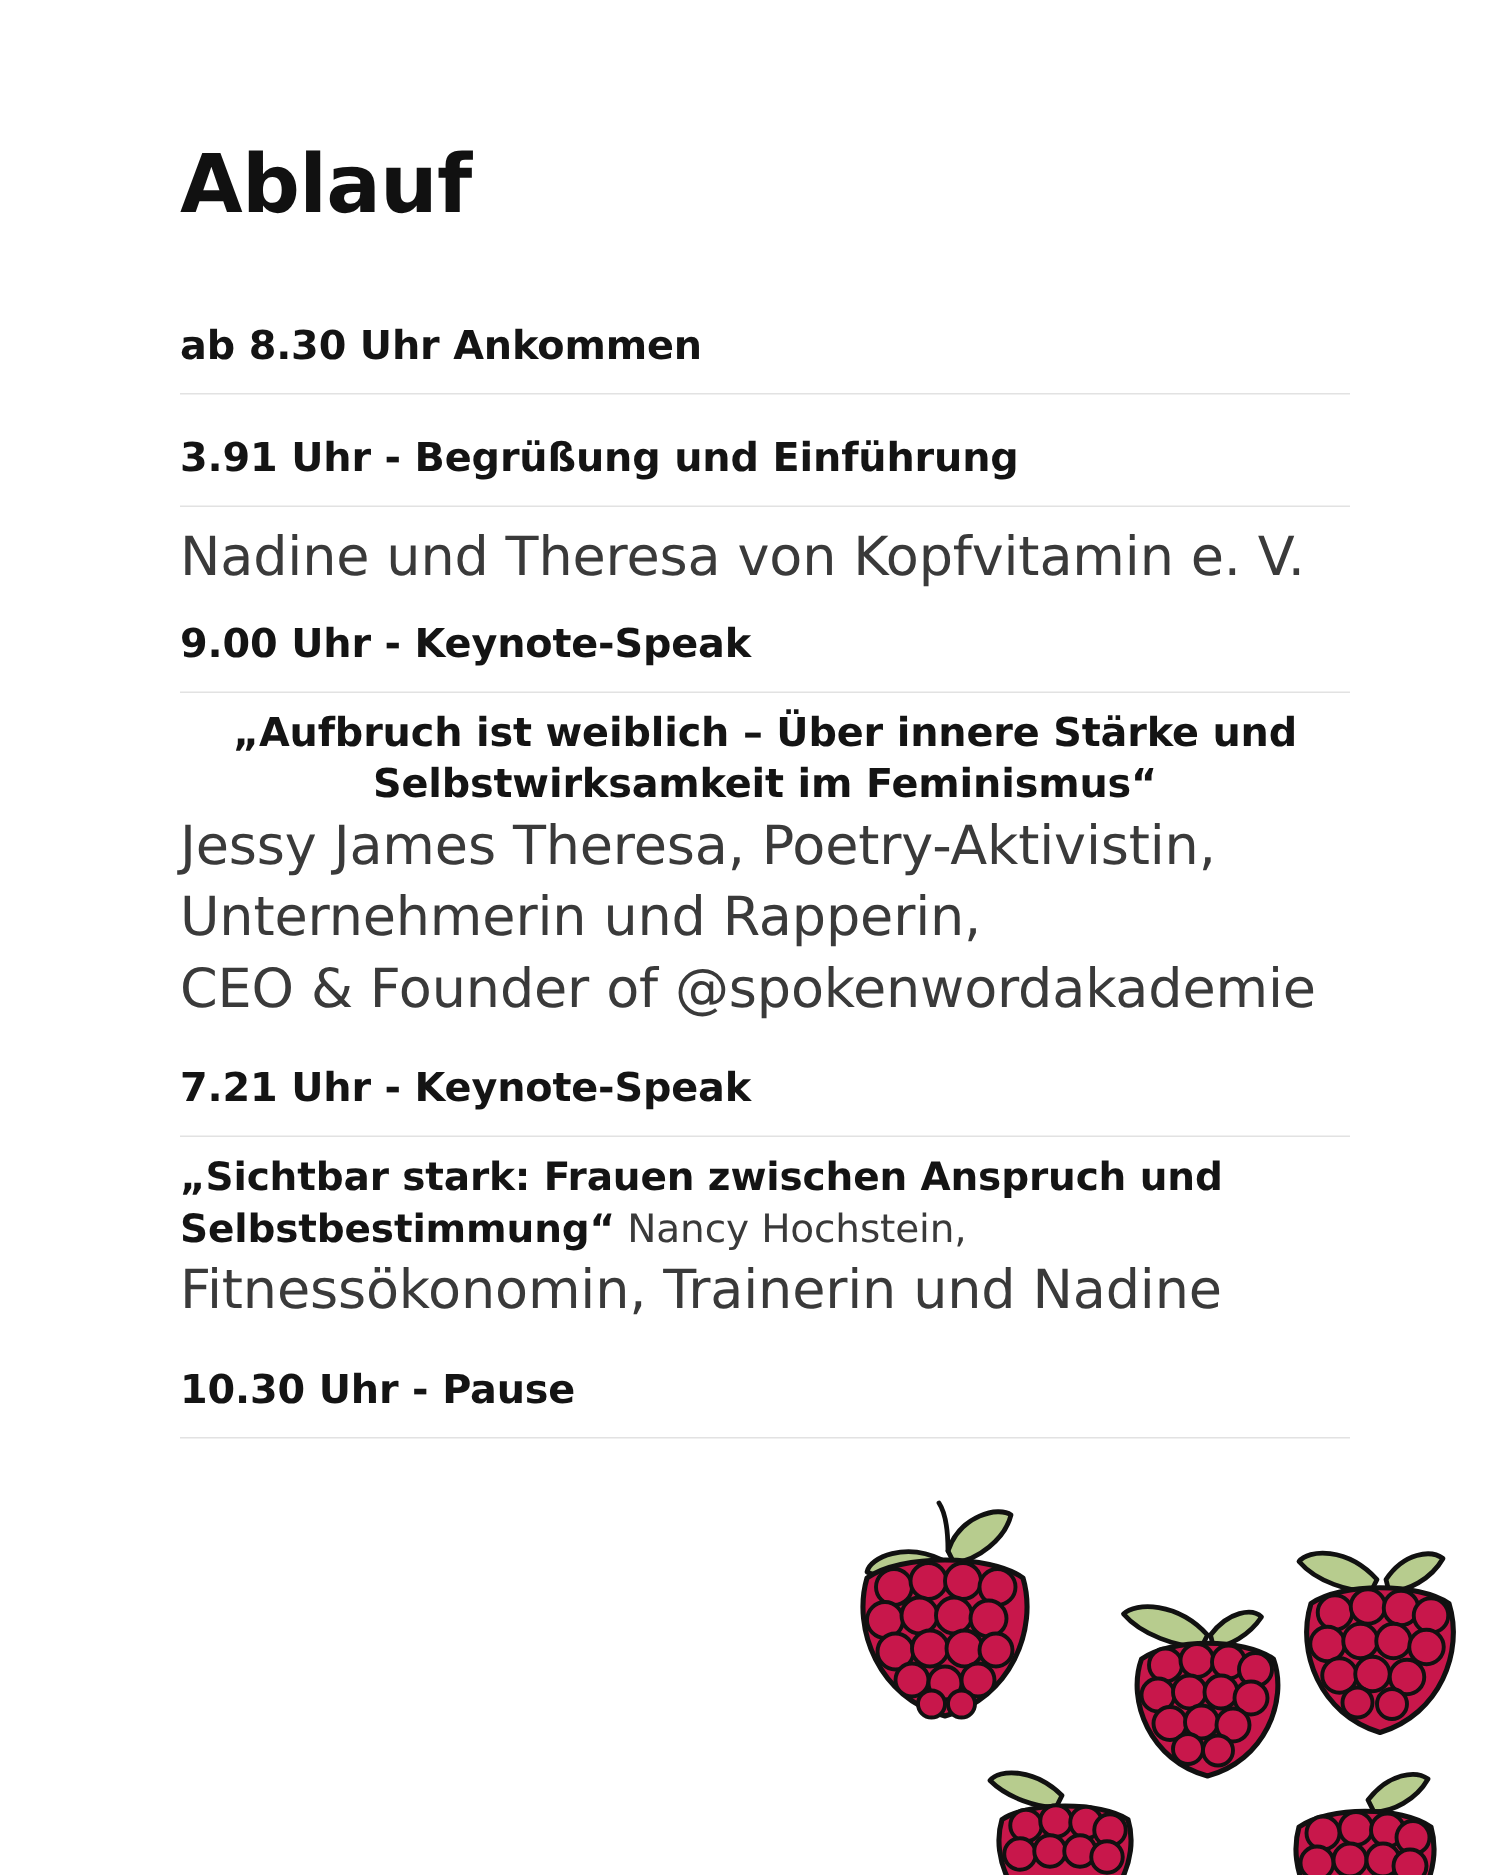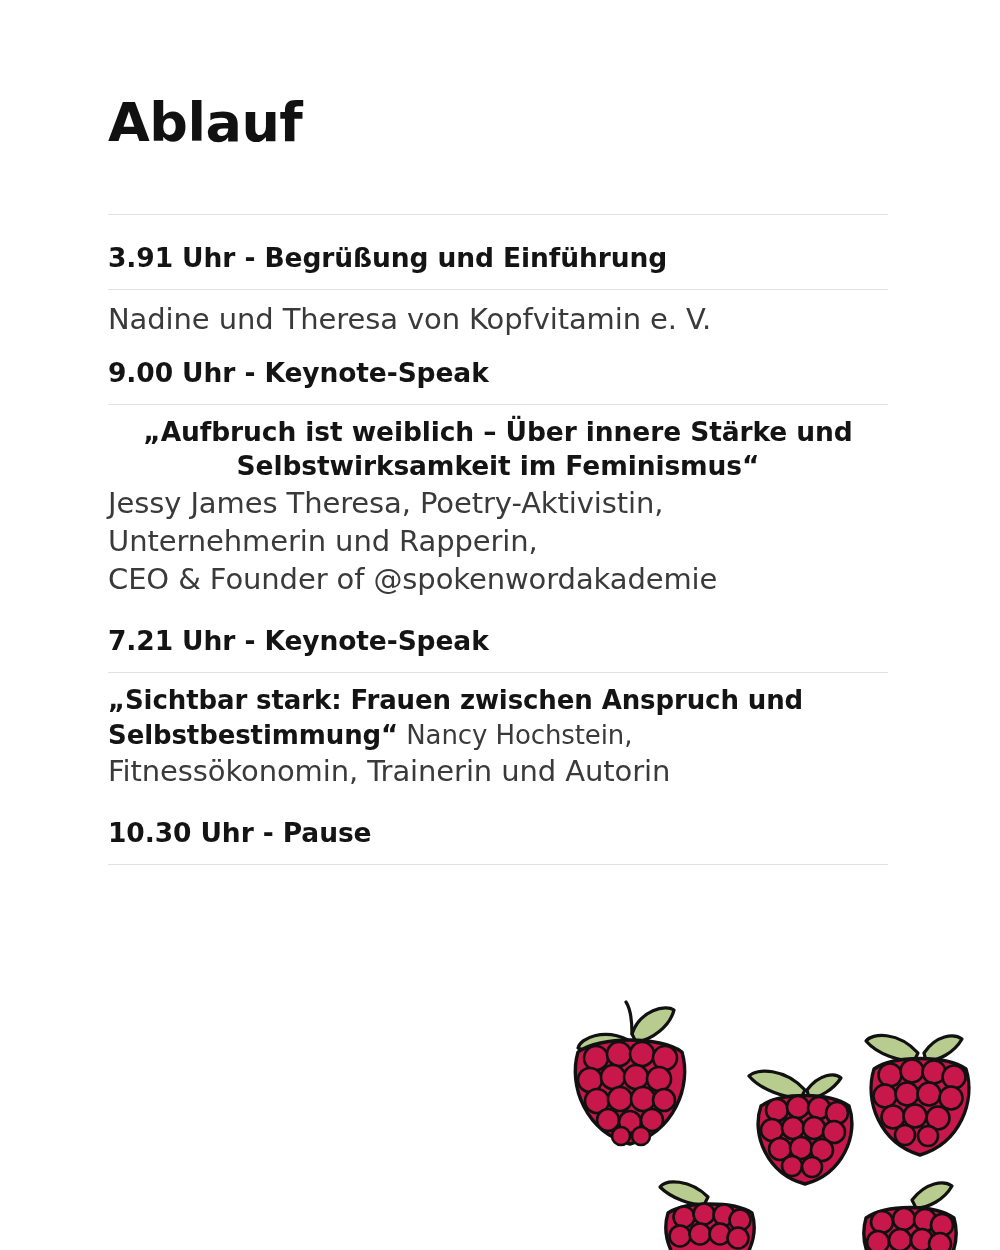--- a/index.html
+++ b/index.html
@@ -19,21 +19,21 @@
 
   .page {
     position: absolute;
     left: 0; top: 0;
     width: 1000px;
     height: 1250px;
   }
 
   .content {
     position: absolute;
-    left: 108px;
+    left: 120px;
     top: 0;
     width: 780px;
   }
 
   .page-title {
     font-size: 54px;
     font-weight: 800;
     letter-spacing: -0.5px;
     margin: 0;
     padding-top: 95px;
@@ -58,21 +58,21 @@
 
   .time-head {
     font-size: 26.5px;
     font-weight: 700;
     line-height: 1.28;
     color: #141414;
     letter-spacing: -0.1px;
   }
 
   .desc {
-    font-size: 29px;
+    font-size: 36px;
     font-weight: 400;
     line-height: 1.32;
     color: #3a3a3a;
     letter-spacing: -0.1px;
   }
 
   .lead {
     font-size: 26.5px;
     font-weight: 700;
     line-height: 1.3;
@@ -111,20 +111,21 @@
 
 <div class="page">
 
   <div class="content">
 
     <h1 class="page-title">Ablauf</h1>
 
     <div class="schedule">
 
       <div class="entry">
+        <div class="time-head">ab 8.30 Uhr Ankommen</div>
         <hr class="rule">
       </div>
 
       <div class="gap-lg"></div>
 
       <div class="entry">
         <div class="time-head">3.91 Uhr - Begrüßung und Einführung</div>
         <hr class="rule">
         <div class="gap-sm"></div>
         <div class="desc">Nadine und Theresa von Kopfvitamin e. V.</div>
@@ -142,21 +143,21 @@
         <div class="desc">CEO &amp; Founder of @spokenwordakademie</div>
       </div>
 
       <div class="gap-lg"></div>
 
       <div class="entry">
         <div class="time-head">7.21 Uhr - Keynote-Speak</div>
         <hr class="rule">
         <div class="gap-sm"></div>
         <div class="mixed"><b>„Sichtbar stark: Frauen zwischen Anspruch und Selbstbestimmung“</b><span> Nancy Hochstein,</span></div>
-        <div class="desc">Fitnessökonomin, Trainerin und Autorin</div>
+        <div class="desc">Fitnessökonomin, Trainerin und Nadine</div>
       </div>
 
       <div class="gap-lg"></div>
 
       <div class="entry">
         <div class="time-head">10.30 Uhr - Pause</div>
         <hr class="rule">
       </div>
 
     </div>

